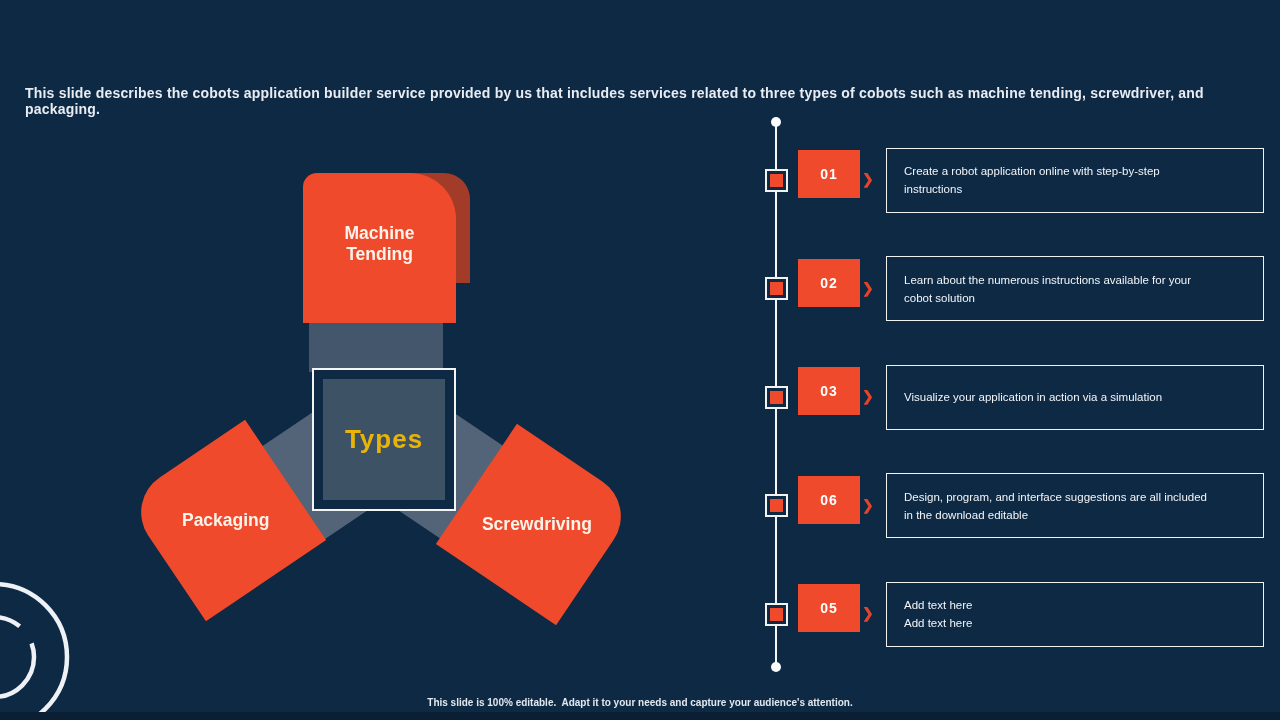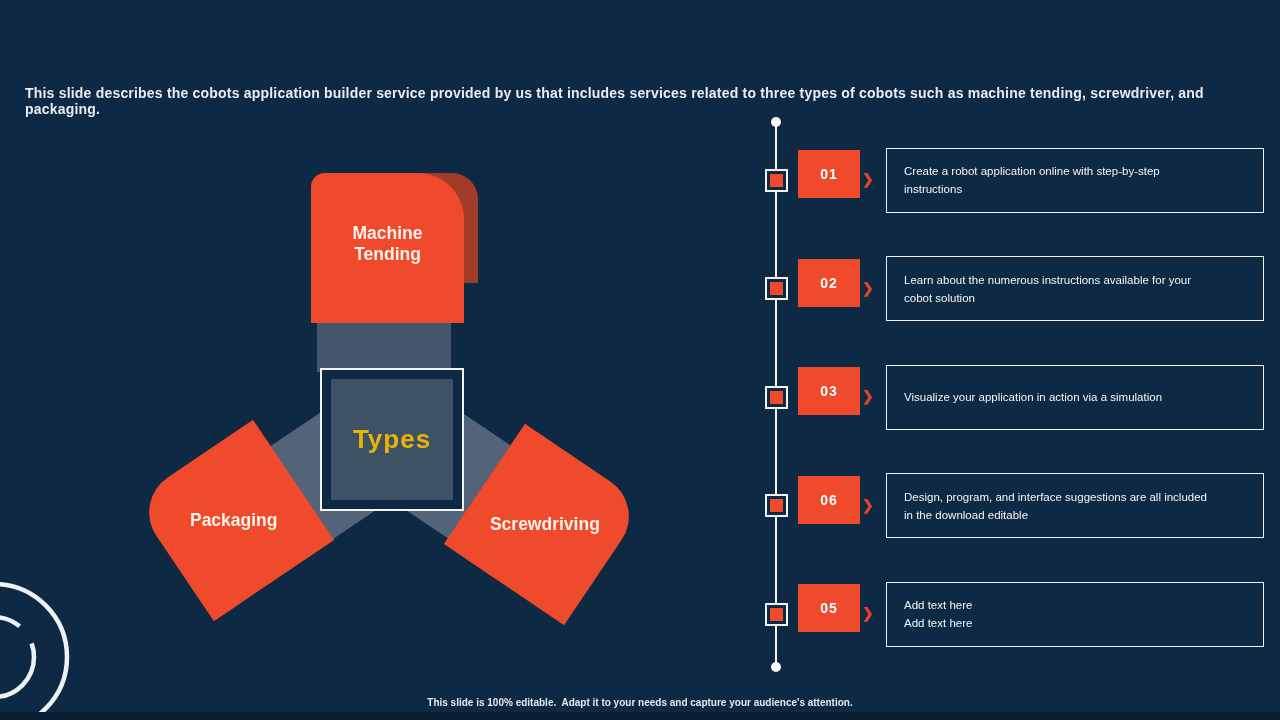--- a/index.html
+++ b/index.html
@@ -10,21 +10,21 @@
          color:#fdfdfd;letter-spacing:1.5px;}
   .subtitle{position:absolute;left:25px;top:85px;font-size:14px;font-weight:600;
             color:#e9edf3;letter-spacing:.2px;}
   
   .footer-text{position:absolute;left:0;top:697px;width:100%;text-align:center;
                font-size:10px;font-weight:600;color:#e2e8ef;}
   .footer-bar{position:absolute;left:0;top:712px;width:100%;height:8px;background:#0a1f33;}
   
   .corner-rings{position:absolute;left:-91px;top:572px;width:170px;height:170px;}
   
-  .diagram{position:absolute;left:8px;top:110px;width:700px;height:580px;padding-left:40px;}
+  .diagram{position:absolute;left:0;top:110px;width:700px;height:580px;padding-left:40px;}
   .shape{position:absolute;box-sizing:border-box;}
   .top-sq-shadow{left:317px;top:63px;width:153px;height:110px;background:#a23b27;
                  border-radius:14px 26px 0 0;}
   .top-sq{left:303px;top:63px;width:153px;height:150px;background:#ee4a2b;
           border-radius:14px 46px 0 0;}
   .top-sq .lbl{position:absolute;left:0;top:50px;width:100%;text-align:center;
                font-size:17.5px;line-height:21px;font-weight:bold;color:#fcf3ea;
                white-space:pre-line;}
   .conn-top{left:309px;top:212px;width:134px;height:50px;background:#44566c;}
   .wedge{width:190px;height:112px;background:#536479;}

